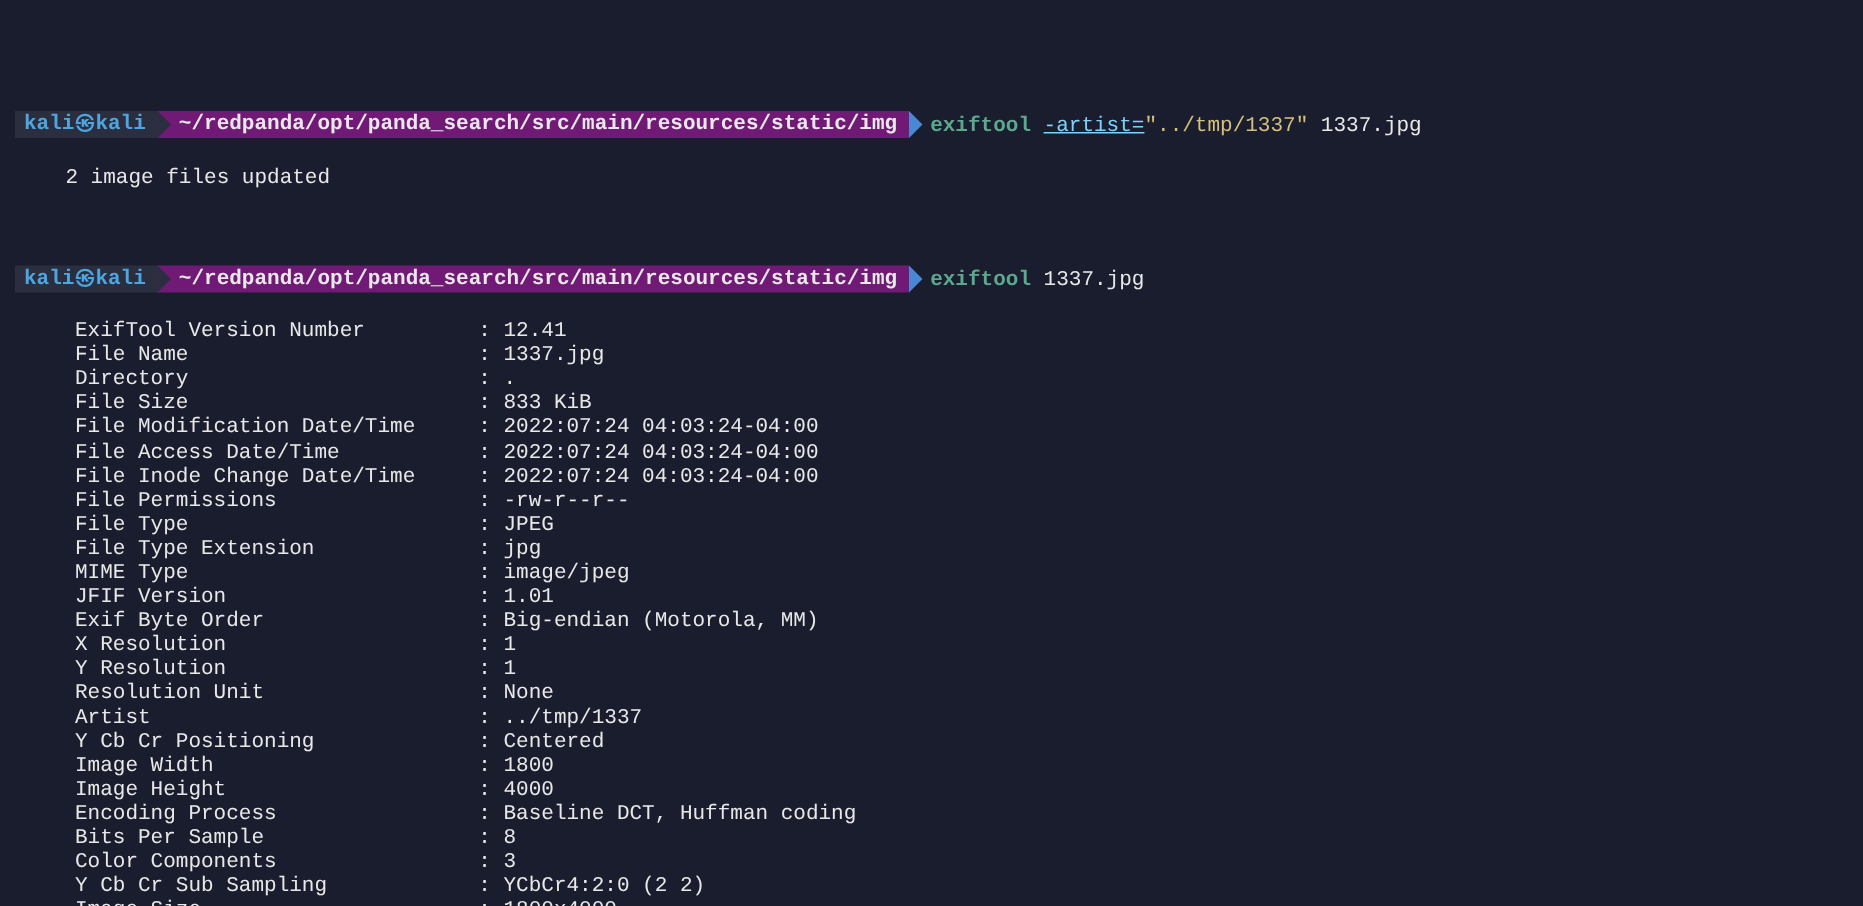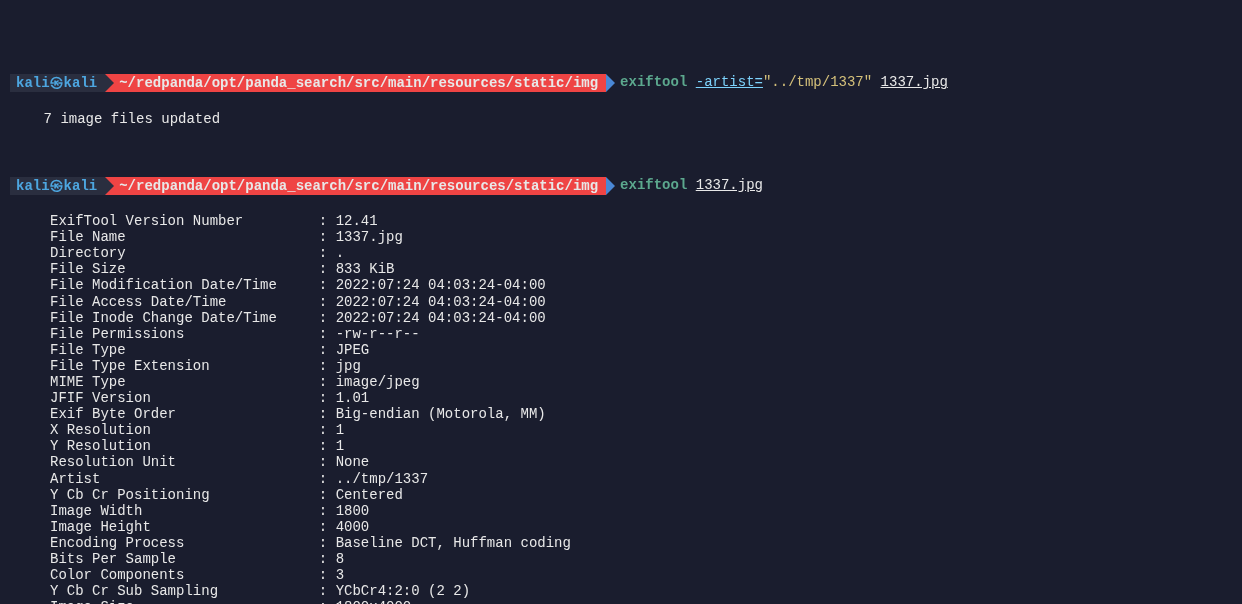--- a/index.html
+++ b/index.html
@@ -14,21 +14,21 @@
       font-size: 14px;
       line-height: 1.15;
       padding: 8px 10px;
       white-space: pre;
       width: 1242px;
       height: 604px;
       overflow: hidden;
     }
     .prompt-line {
       display: flex;
-      align-items: flex-start;
+      align-items: flex-end;
       margin-top: 2px;
       margin-bottom: 2px;
     }
     .user-host {
       background-color: #2a2e3f;
       color: #4da6e0;
       padding: 1px 8px 1px 6px;
       border-radius: 0;
       font-weight: bold;
       position: relative;
@@ -40,21 +40,21 @@
       top: 0;
       bottom: 0;
       width: 0;
       height: 0;
       border-top: 9px solid transparent;
       border-bottom: 9px solid transparent;
       border-left: 9px solid #2a2e3f;
       z-index: 2;
     }
     .path {
-      background-color: #ef4444;
+      background-color: #701a75;
       color: #e8e8e8;
       padding: 1px 8px 1px 14px;
       font-weight: bold;
       position: relative;
       margin-left: 0;
     }
     .path::after {
       content: '';
       position: absolute;
       right: -9px;
@@ -76,21 +76,20 @@
     }
     .cmd-flag {
       color: #7dd3fc;
       text-decoration: underline;
     }
     .cmd-string {
       color: #d4c07a;
     }
     .cmd-arg {
       color: #e8e8e8;
-      text-decoration: underline;
       margin-top: 13px;
     }
     .output {
       color: #e8e8e8;
       margin-left: 0;
     }
     .gap {
       height: 16px;
     }
     .exif-line {
@@ -101,21 +100,21 @@
 </head>
 <body>
 
 
 
 <div class="prompt-line">
   <span class="user-host">kali㉿kali</span>
   <span class="path">~/redpanda/opt/panda_search/src/main/resources/static/img</span>
   <span class="command"><span class="cmd-name">exiftool</span> <span class="cmd-flag">-artist=</span><span class="cmd-string">"../tmp/1337"</span> <span class="cmd-arg">1337.jpg</span></span>
 </div>
-<div class="output">    7 image files updated</div>
+<div class="output">    2 image files updated</div>
 <div class="gap"></div>
 <div class="prompt-line">
   <span class="user-host">kali㉿kali</span>
   <span class="path">~/redpanda/opt/panda_search/src/main/resources/static/img</span>
   <span class="command"><span class="cmd-name">exiftool</span> <span class="cmd-arg">1337.jpg</span></span>
 </div>
 <div id="exif-output"><div class="exif-line">ExifTool Version Number         : 12.41</div><div class="exif-line">File Name                       : 1337.jpg</div><div class="exif-line">Directory                       : .</div><div class="exif-line">File Size                       : 833 KiB</div><div class="exif-line">File Modification Date/Time     : 2022:07:24 04:03:24-04:00</div><div class="exif-line">File Access Date/Time           : 2022:07:24 04:03:24-04:00</div><div class="exif-line">File Inode Change Date/Time     : 2022:07:24 04:03:24-04:00</div><div class="exif-line">File Permissions                : -rw-r--r--</div><div class="exif-line">File Type                       : JPEG</div><div class="exif-line">File Type Extension             : jpg</div><div class="exif-line">MIME Type                       : image/jpeg</div><div class="exif-line">JFIF Version                    : 1.01</div><div class="exif-line">Exif Byte Order                 : Big-endian (Motorola, MM)</div><div class="exif-line">X Resolution                    : 1</div><div class="exif-line">Y Resolution                    : 1</div><div class="exif-line">Resolution Unit                 : None</div><div class="exif-line">Artist                          : ../tmp/1337</div><div class="exif-line">Y Cb Cr Positioning             : Centered</div><div class="exif-line">Image Width                     : 1800</div><div class="exif-line">Image Height                    : 4000</div><div class="exif-line">Encoding Process                : Baseline DCT, Huffman coding</div><div class="exif-line">Bits Per Sample                 : 8</div><div class="exif-line">Color Components                : 3</div><div class="exif-line">Y Cb Cr Sub Sampling            : YCbCr4:2:0 (2 2)</div><div class="exif-line">Image Size                      : 1800x4000</div></div>
 
 
 

